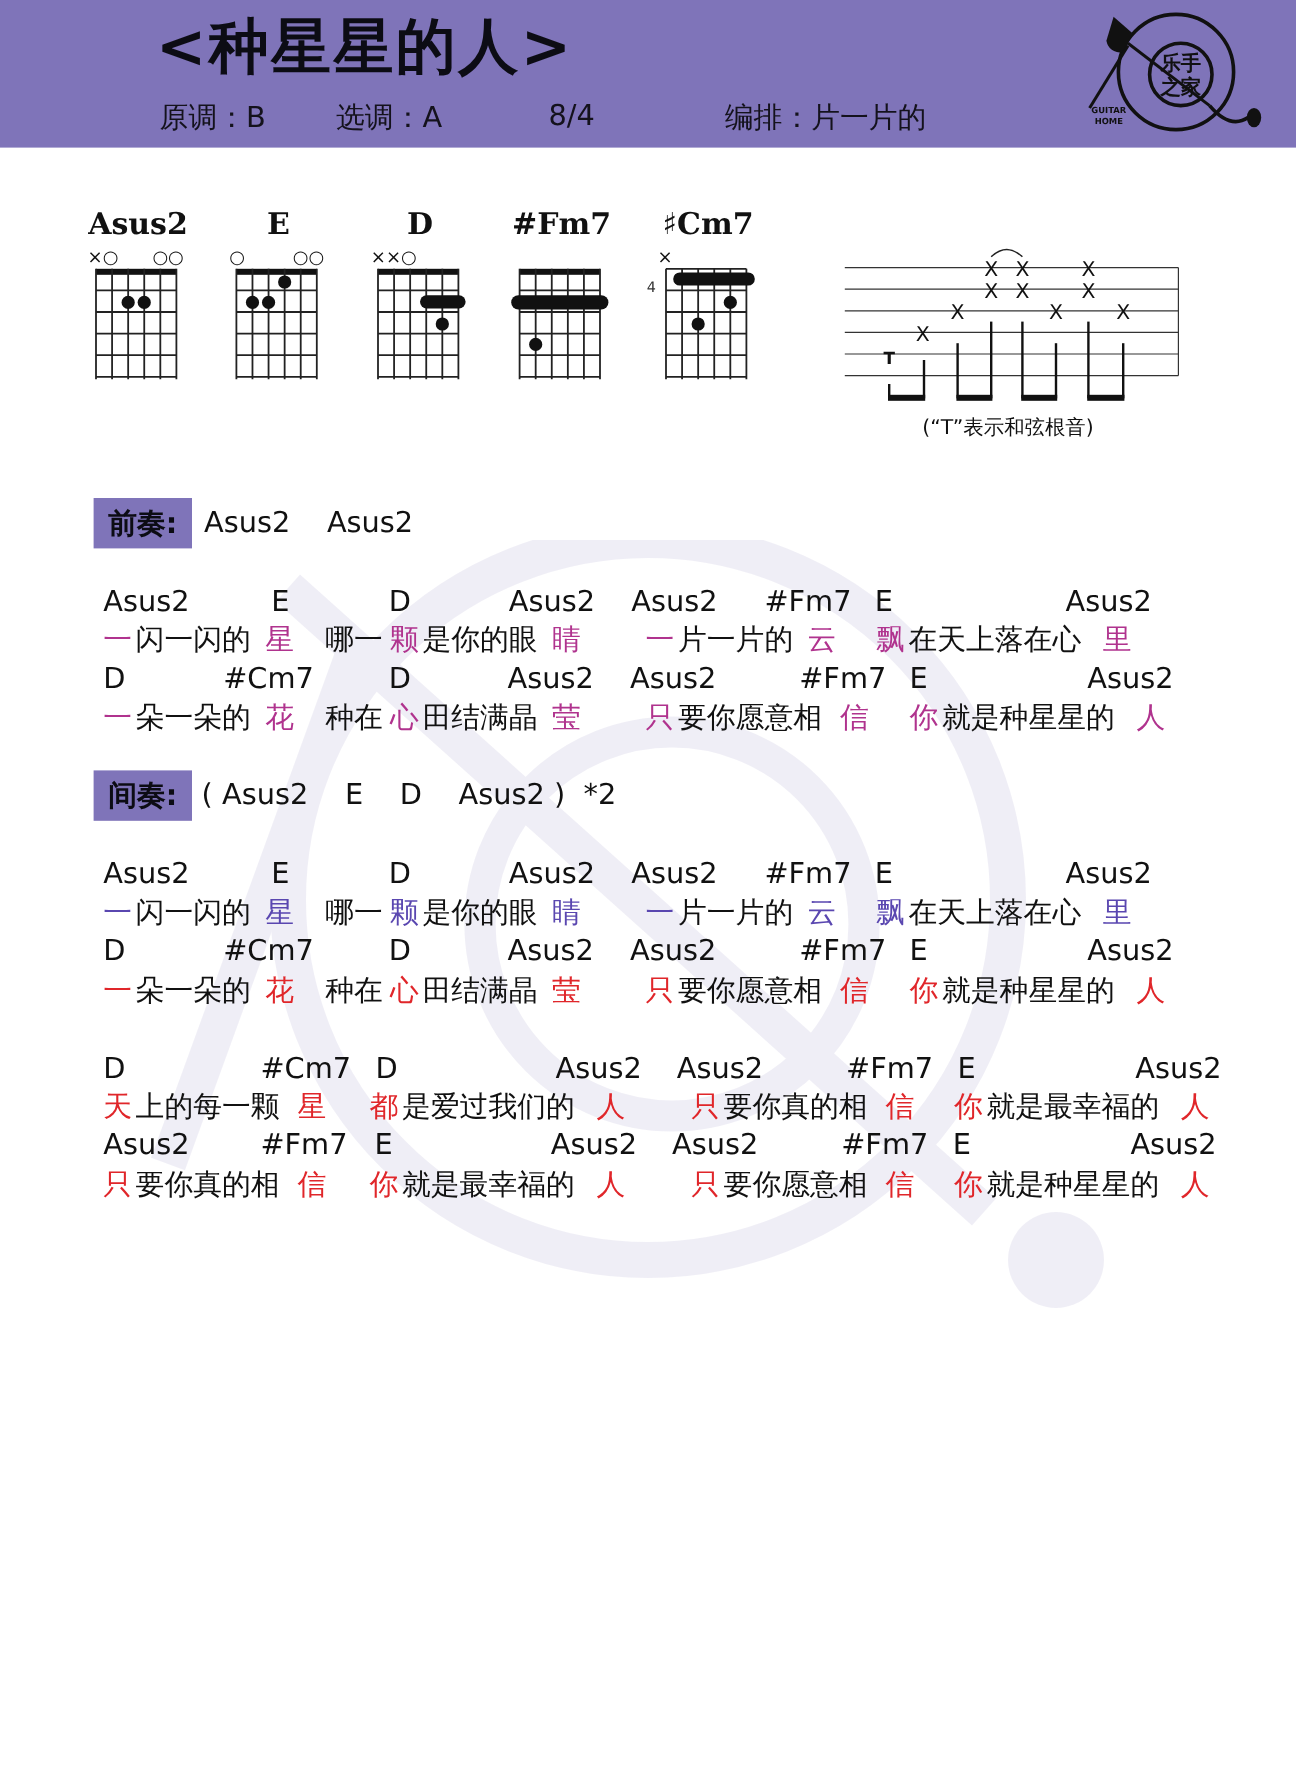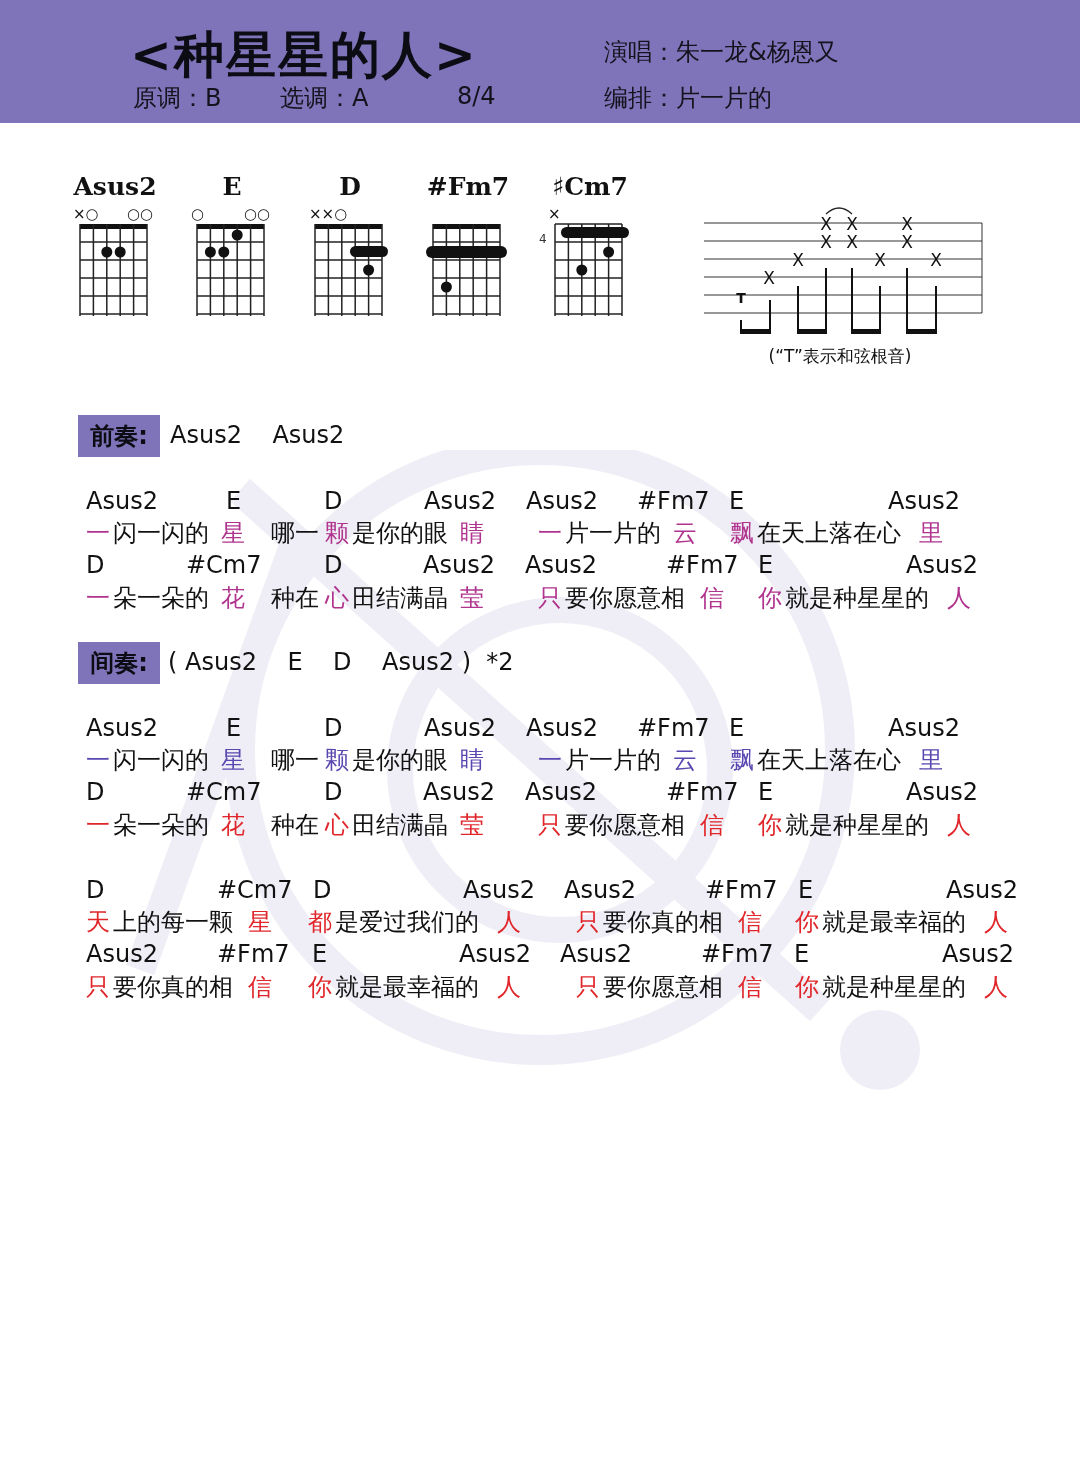--- a/index.html
+++ b/index.html
@@ -7,21 +7,21 @@
     width: 1080px; height: 1472px; position: relative; overflow: hidden;
     background: #ffffff;
     font-family: "DejaVu Sans", "Liberation Sans", sans-serif;
     color: #111;
   }
   .header {
     position: absolute; left: 0; top: 0; width: 1080px; height: 123px;
     background: #7f74b9;
   }
   .title {
-    position: absolute; left: 130px; top: 22px;
+    position: absolute; left: 130px; top: 6px;
     font-size: 50px; font-weight: bold; color: #0c0c14; letter-spacing: 2px;
     white-space: nowrap;
   }
   .meta { position: absolute; font-size: 24px; color: #14121c; white-space: nowrap; }
   .logo { position: absolute; left: 900px; top: 8px; width: 160px; height: 112px; }
 
   .watermark { position: absolute; left: 120px; top: 450px; width: 900px; height: 640px; opacity: 0.09; pointer-events: none; }
 
   .chord-block { position: absolute; top: 172px; width: 120px; height: 150px; }
   .chord-name {
@@ -54,25 +54,37 @@
 
 <div class="header">
   <div class="title">&lt;种星星的人&gt;</div>
   <div class="meta" style="left:133px; top:82px;">
     <span>原调：</span><span>B</span>
   </div>
   <div class="meta" style="left:280px; top:82px;">
     <span>选调：</span><span>A</span>
   </div>
   <div class="meta" style="left:457px; top:82px;">8/4</div>
-  <div class="meta" style="left:604px; top:36px;">
-    <span>演唱：</span><span>朱一龙&amp;杨恩又</span>
-  </div>
   <div class="meta" style="left:604px; top:82px;">
     <span>编排：</span><span>片一片的</span>
+  </div>
+  <div class="logo">
+    <svg width="160" height="112" viewBox="0 0 160 112">
+      <circle cx="80" cy="52" r="48" fill="none" stroke="#111" stroke-width="3"></circle>
+      <circle cx="84" cy="54" r="26" fill="none" stroke="#111" stroke-width="3"></circle>
+      <path d="M28 6 L44 20 L36 36 Q24 36 22 26 Z" fill="#111"></path>
+      <line x1="40" y1="30" x2="8" y2="82" stroke="#111" stroke-width="2.5"></line>
+      <line x1="40" y1="28" x2="108" y2="80" stroke="#111" stroke-width="2.5"></line>
+      <path d="M108 80 Q125 100 140 90" fill="none" stroke="#111" stroke-width="3"></path>
+      <ellipse cx="145" cy="90" rx="6" ry="8" fill="#111"></ellipse>
+      <text x="84" y="50" font-size="17" font-weight="bold" text-anchor="middle" fill="#111" font-family="DejaVu Sans, sans-serif">乐手</text>
+      <text x="84" y="70" font-size="17" font-weight="bold" text-anchor="middle" fill="#111" font-family="DejaVu Sans, sans-serif">之家</text>
+      <text x="24" y="86" font-size="7" font-weight="bold" text-anchor="middle" fill="#111" font-family="DejaVu Sans, sans-serif">GUITAR</text>
+      <text x="24" y="95" font-size="7" font-weight="bold" text-anchor="middle" fill="#111" font-family="DejaVu Sans, sans-serif">HOME</text>
+    </svg>
   </div>
 </div>
 
 <svg class="watermark" viewBox="0 0 900 640">
   <circle cx="420" cy="300" r="300" fill="none" stroke="#5a4ea0" stroke-width="30"></circle>
   <circle cx="440" cy="320" r="160" fill="none" stroke="#5a4ea0" stroke-width="26"></circle>
   <line x1="120" y1="40" x2="700" y2="560" stroke="#5a4ea0" stroke-width="30"></line>
   <line x1="180" y1="80" x2="20" y2="520" stroke="#5a4ea0" stroke-width="30"></line>
   <circle cx="760" cy="600" r="40" fill="#5a4ea0"></circle>
 </svg>

